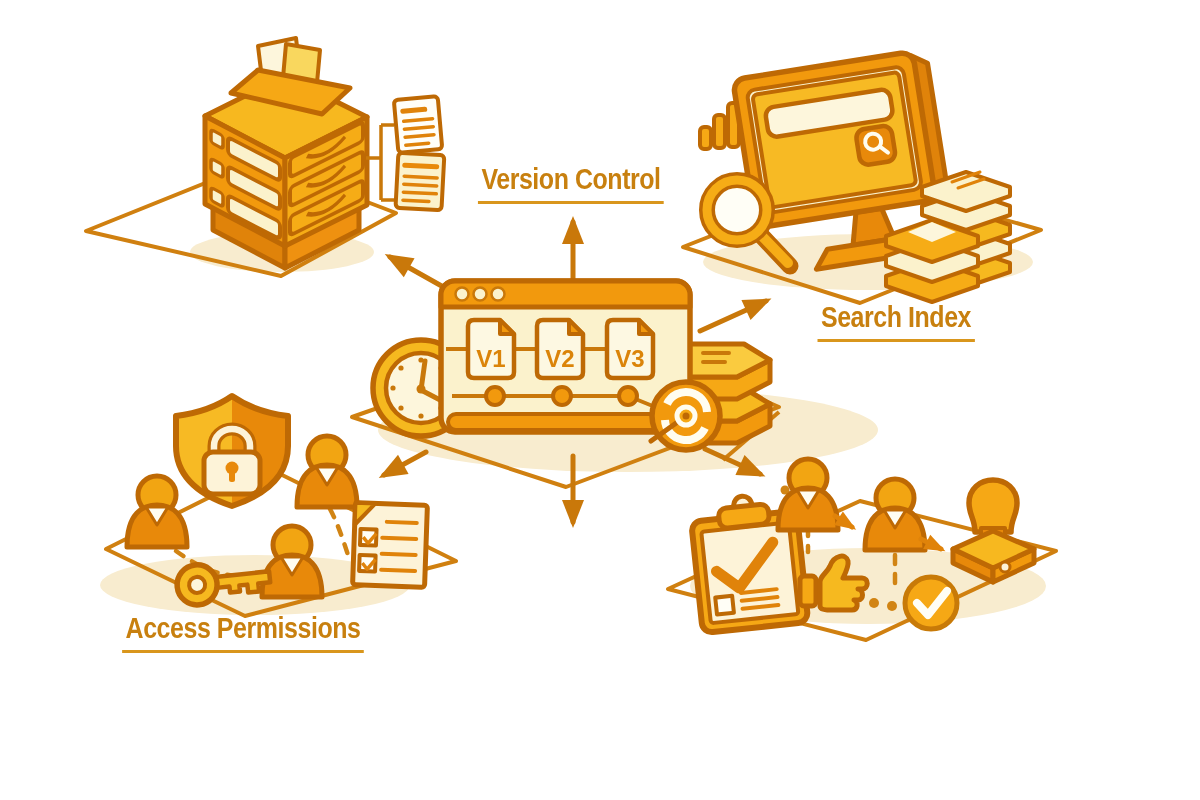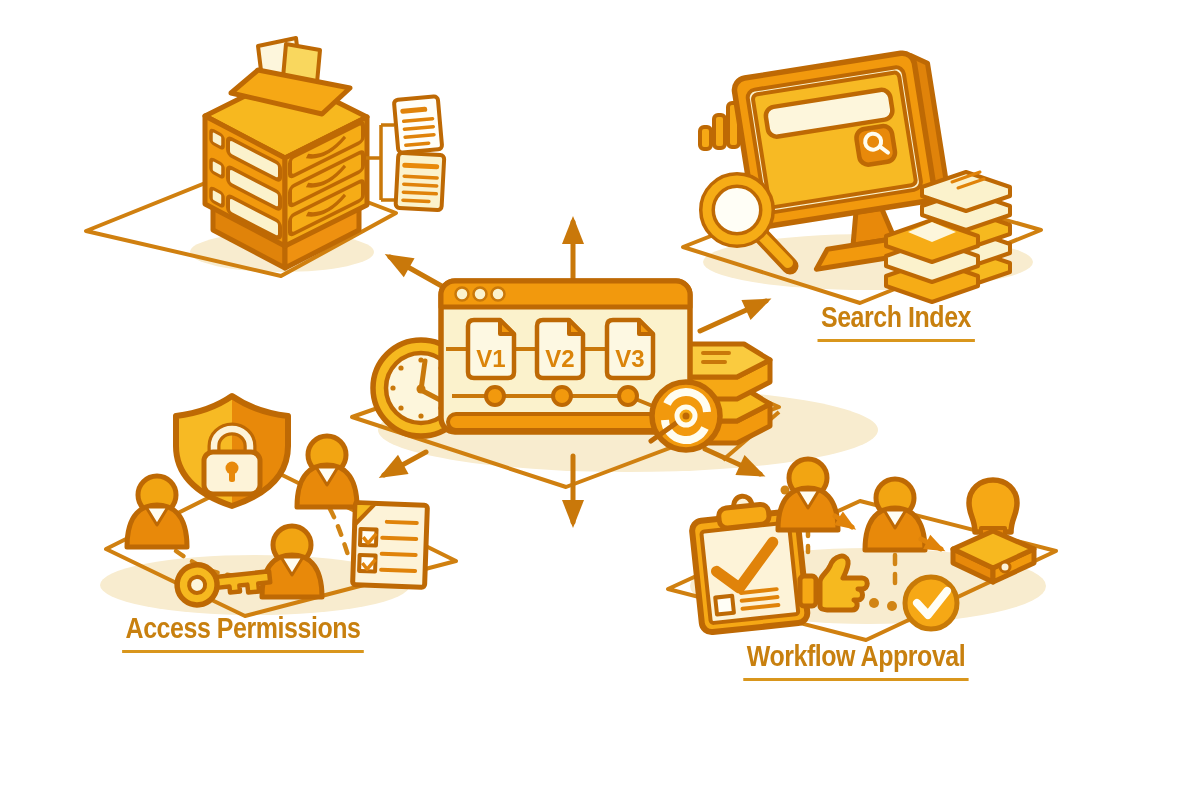--- a/index.html
+++ b/index.html
@@ -325,23 +325,23 @@
       <path d="M975,532 C975,519 969,515 969,503 C969,489 980,480 993,480 C1006,480 1017,489 1017,503 C1017,515 1011,519 1011,532 Z" fill="#F6A815" stroke="#BE6904" stroke-width="5.5"></path>
       <rect x="981" y="528" width="24" height="10" fill="#E8890A" stroke="#BE6904" stroke-width="4"></rect>
       <path d="M953,549 V563 L993,582 V568 Z" fill="#E8890A" stroke="#BE6904" stroke-width="5"></path>
       <path d="M1034,549 V563 L993,582 V568 Z" fill="#F2990D" stroke="#BE6904" stroke-width="5"></path>
       <path d="M953,549 L993,531 L1034,549 L993,568 Z" fill="#F7B81F" stroke="#BE6904" stroke-width="5"></path>
       <circle cx="1005" cy="567" r="5" fill="#FDF3D8" stroke="#BE6904" stroke-width="3"></circle>
     </g>
   </g>
 </svg>
 
+<div class="label" style="left:571px; top:163px">
+  <span class="label-inner">Version Control</span>
+</div>
 <div class="label" style="left:896px; top:301px">
   <span class="label-inner">Search Index</span>
 </div>
 <div class="label" style="left:243px; top:612px">
   <span class="label-inner">Access Permissions</span>
 </div>
-<div class="label" style="left:856px; top:640px">
-  <span class="label-inner">Workflow Approval</span>
+
 </div>
 
-</div>
-
 </body></html>

